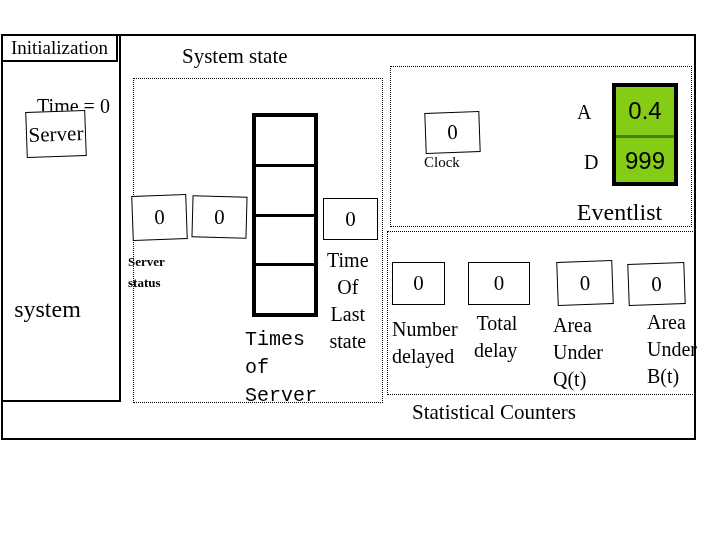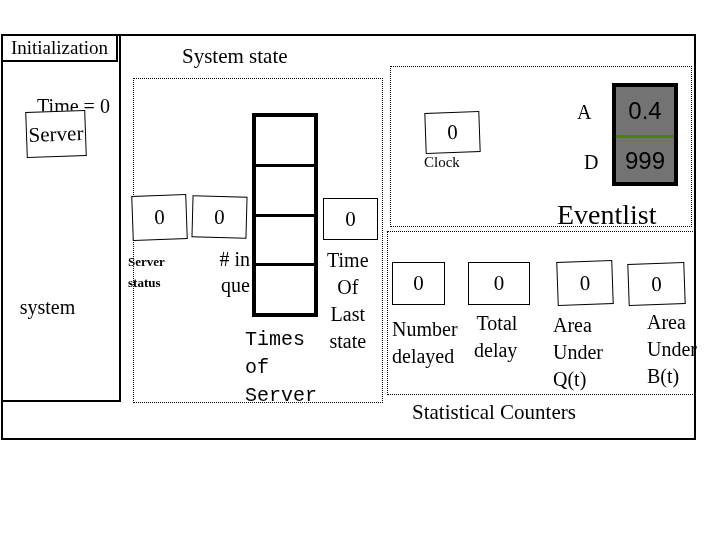--- a/index.html
+++ b/index.html
@@ -56,21 +56,21 @@
   <div class="abs solid2 center-text" style="left:1px; top:34px; width:117px; height:28px; font-size:19px; line-height:24px;">
     <span>Initialization</span>
   </div>
 
   <div class="abs center-text" style="left:8px; top:63px; width:131px; font-size:20px;margin-top:32px;">Time = 0</div>
 
   <div class="abs thin sketch-a valbox" style="left:26px; top:111px; width:60px; height:46px; font-size:21px; white-space:nowrap;">
     <span>Server</span>
   </div>
 
-  <div class="abs center-text" style="left:1px; top:296px; width:93px; font-size:20px;">system</div>
+  <div class="abs center-text" style="left:1px; top:296px; width:93px; font-size:24px;">system</div>
 
   <div class="abs" style="left:182px; top:44px; font-size:21px;">System state</div>
 
   <div class="abs dotted" style="left:133px; top:78px; width:250px; height:325px;"></div>
 
   <div class="abs thick" style="left:252px; top:113px; width:66px; height:204px; display:flex; flex-direction:column; background:#fff;">
     <div class="queue-cell"></div>
     <div class="queue-cell"></div>
     <div class="queue-cell"></div>
     <div class="queue-cell"></div>
@@ -79,24 +79,20 @@
   <div class="abs thin sketch-a valbox" style="left:132px; top:195px; width:55px; height:45px;">
     <span>0</span>
   </div>
   <div class="abs" style="left:128px; top:251px; font-size:13px; font-weight:bold; line-height:21px;">
     <div>Server</div>
     <div>status</div>
   </div>
 
   <div class="abs thin sketch-b valbox" style="left:192px; top:196px; width:55px; height:42px;">
     <span>0</span>
-  </div>
-  <div class="abs label20" style="left:196px; top:246px; width:54px; text-align:right; line-height:26px;">
-    <div># in</div>
-    <div>que</div>
   </div>
 
   <div class="abs label20" style="left:245px; top:326px; line-height:28px;font-family:Liberation Mono, monospace;">
     <div>Times</div>
     <div>of</div>
     <div>Server</div>
   </div>
 
   <div class="abs thin valbox" style="left:323px; top:198px; width:55px; height:42px;">
     <span>0</span>
@@ -111,26 +107,26 @@
   <div class="abs dotted" style="left:390px; top:66px; width:302px; height:161px;"></div>
 
   <div class="abs thin sketch-a valbox" style="left:425px; top:112px; width:55px; height:41px;">
     <span>0</span>
   </div>
   <div class="abs" style="left:424px; top:154px; font-size:15px;">Clock</div>
 
   <div class="abs" style="left:577px; top:101px; font-size:20px;">A</div>
   <div class="abs" style="left:584px; top:151px; font-size:20px;">D</div>
 
-  <div class="abs thick" style="left:612px; top:83px; width:66px; height:103px; background:#737373;">
+  <div class="abs thick" style="left:612px; top:83px; width:66px; height:103px; background:#84cc16;">
     <div class="ev-cell">0.4</div>
     <div class="ev-cell">999</div>
   </div>
 
-  <div class="abs" style="left:557px; top:199px; width:125px; text-align:left; font-size:28px;">Eventlist</div>
+  <div class="abs" style="left:557px; top:199px; width:125px; text-align:center; font-size:24px;">Eventlist</div>
 
   <div class="abs dotted" style="left:387px; top:231px; width:308px; height:164px;"></div>
 
   <div class="abs thin valbox" style="left:392px; top:262px; width:53px; height:43px;">
     <span>0</span>
   </div>
   <div class="abs label20" style="left:392px; top:316px;font-family:Liberation Serif, serif;">
     <div>Number</div>
     <div>delayed</div>
   </div>

